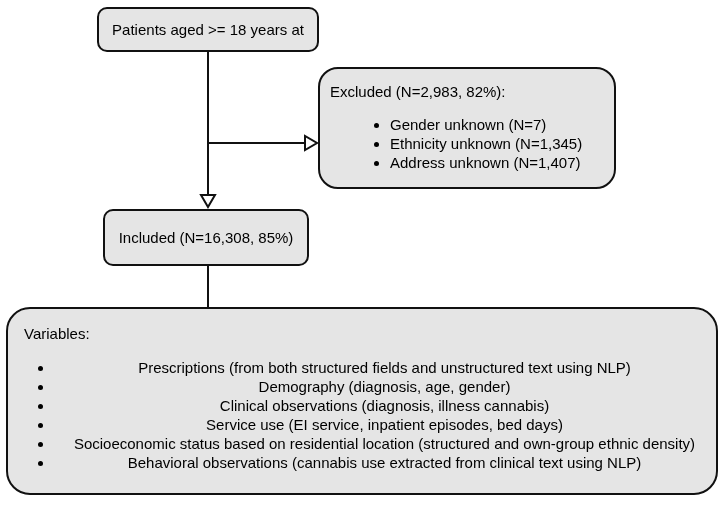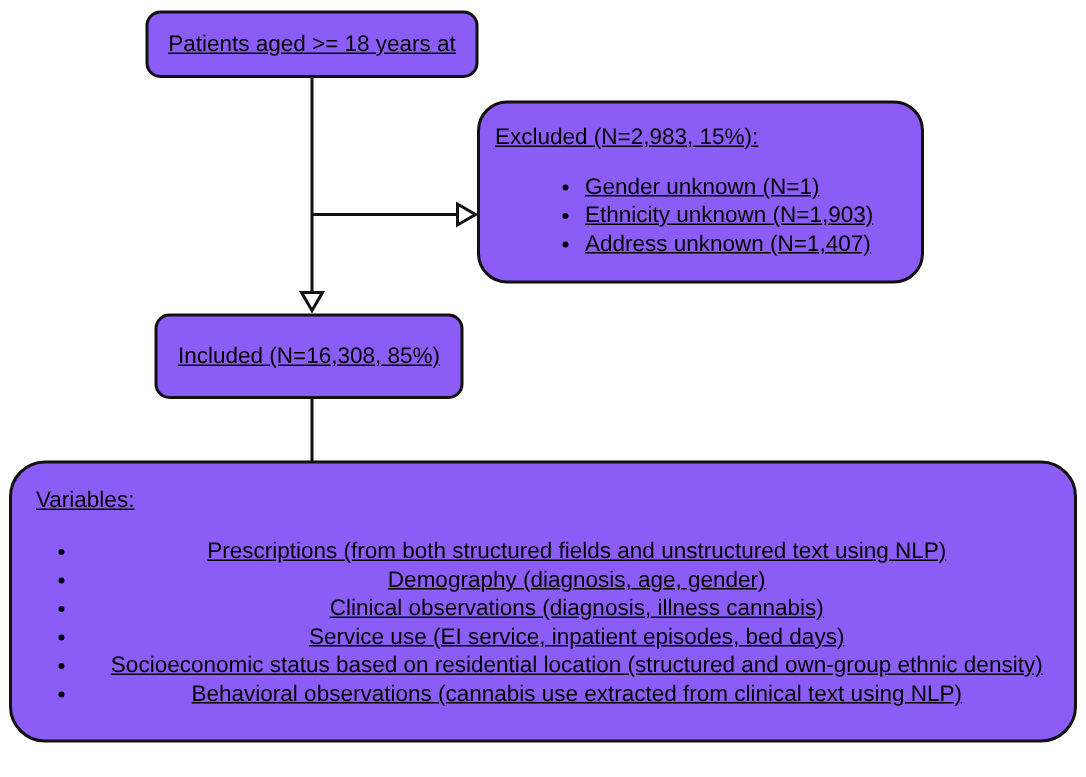--- a/index.html
+++ b/index.html
@@ -10,23 +10,22 @@
     background: #ffffff;
     font-family: "Liberation Sans", sans-serif;
     font-size: 15px;
     color: #000000;
     overflow: hidden;
   }
   .box {
     position: absolute;
     box-sizing: border-box;
     border: 2px solid #111111;
-    background: #8b5cf6;
+    background: #e5e5e5;
     z-index: 2;
-    text-decoration: underline;
   }
   .center {
     display: flex;
     flex-direction: column;
     align-items: center;
     justify-content: center;
     text-align: center;
   }
   #top-box {
     left: 97px; top: 7px; width: 222px; height: 45px;
@@ -84,24 +83,24 @@
     <polygon class="arrowhead" points="201,195 215,195 208,207"></polygon>
     <polygon class="arrowhead" points="305,136 305,150 317,143"></polygon>
     <polygon class="arrowhead" points="201,310 215,310 208,322"></polygon>
   </svg>
 
   <div id="top-box" class="box center">
     <span>Patients aged &gt;= 18 years at</span>
   </div>
 
   <div id="excluded-box" class="box">
-    <div>Excluded (N=2,983, 15%):</div>
+    <div>Excluded (N=2,983, 82%):</div>
     <ul>
-        <li>Gender unknown (N=1)</li>
-        <li>Ethnicity unknown (N=1,903)</li>
+        <li>Gender unknown (N=7)</li>
+        <li>Ethnicity unknown (N=1,345)</li>
         <li>Address unknown (N=1,407)</li>
       </ul>
   </div>
 
   <div id="included-box" class="box center">
     <span>Included (N=16,308, 85%)</span>
   </div>
 
   <div id="variables-box" class="box">
     <div>Variables:</div>

